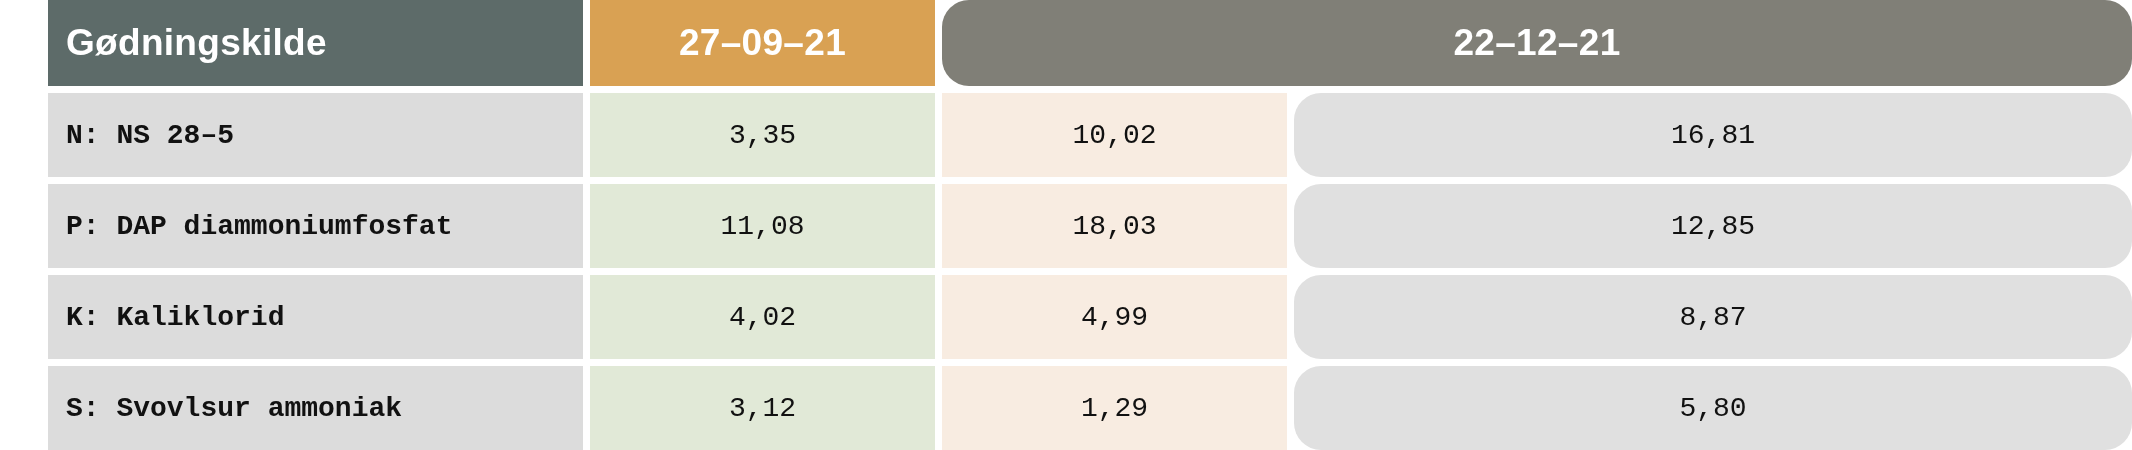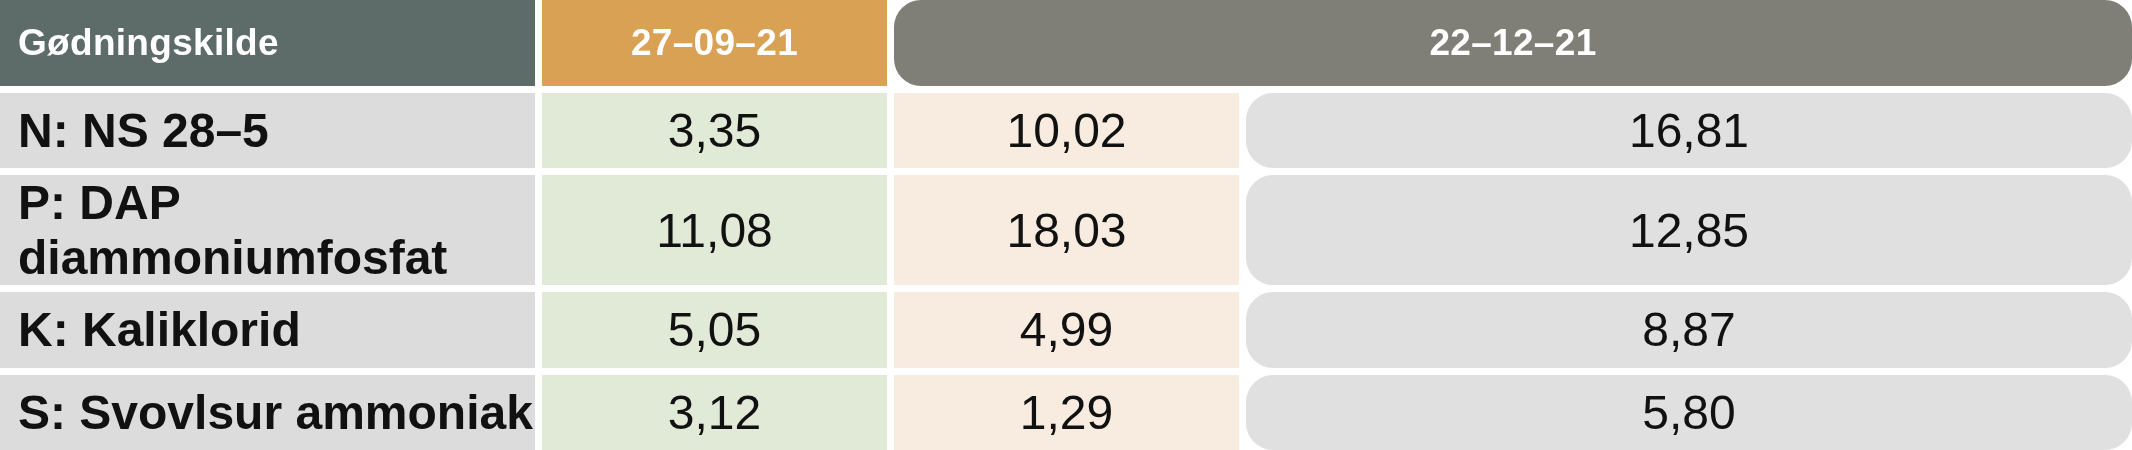--- a/index.html
+++ b/index.html
@@ -17,20 +17,21 @@
     background: #ffffff;
     display: flex;
     flex-direction: column;
     row-gap: 7px;
   }
 
   .table-row {
     display: flex;
     column-gap: 7px;
     width: 100%;
+    padding-left: 48px;
   }
 
   .header-row { height: 86px; }
   .data-row  { flex: 1 1 0; }
 
   
   .col-label  { width: 535px; flex: 0 0 535px; }
   .col-green  { width: 345px; flex: 0 0 345px; }
   .col-orange { width: 345px; flex: 0 0 345px; }
   .col-gray   { width: 893px; flex: 1 1 auto; border-radius: 27px; }
@@ -51,21 +52,22 @@
   }
   .hcell-green  { background: #76a943; justify-content: center; }
   .hcell-orange { background: #d9a153; justify-content: center; }
   .hcell-gray   { background: #807f77; justify-content: center; }
 
   
   .dcell {
     display: flex;
     align-items: center;
     color: #111111;
-    font-size: 48px;
+    font-size: 28px;
+    font-family: Liberation Mono, monospace;
   }
   .dcell-label {
     background: #dcdcdc;
     font-weight: bold;
     justify-content: flex-start;
     padding-left: 18px;
   }
   .dcell-green  { background: #e1e9d7; justify-content: center; }
   .dcell-orange { background: #f8ece1; justify-content: center; }
   .dcell-gray   { background: #e0e0e0; justify-content: center; }
@@ -90,21 +92,21 @@
 
   <div class="table-row data-row">
     <div class="dcell dcell-label col-label">P: DAP diammoniumfosfat</div>
     <div class="dcell dcell-green col-green">11,08</div>
     <div class="dcell dcell-orange col-orange">18,03</div>
     <div class="dcell dcell-gray col-gray">12,85</div>
   </div>
 
   <div class="table-row data-row">
     <div class="dcell dcell-label col-label">K: Kaliklorid</div>
-    <div class="dcell dcell-green col-green">5,05</div>
+    <div class="dcell dcell-green col-green">4,02</div>
     <div class="dcell dcell-orange col-orange">4,99</div>
     <div class="dcell dcell-gray col-gray">8,87</div>
   </div>
 
   <div class="table-row data-row">
     <div class="dcell dcell-label col-label">S: Svovlsur ammoniak</div>
     <div class="dcell dcell-green col-green">3,12</div>
     <div class="dcell dcell-orange col-orange">1,29</div>
     <div class="dcell dcell-gray col-gray">5,80</div>
   </div>

